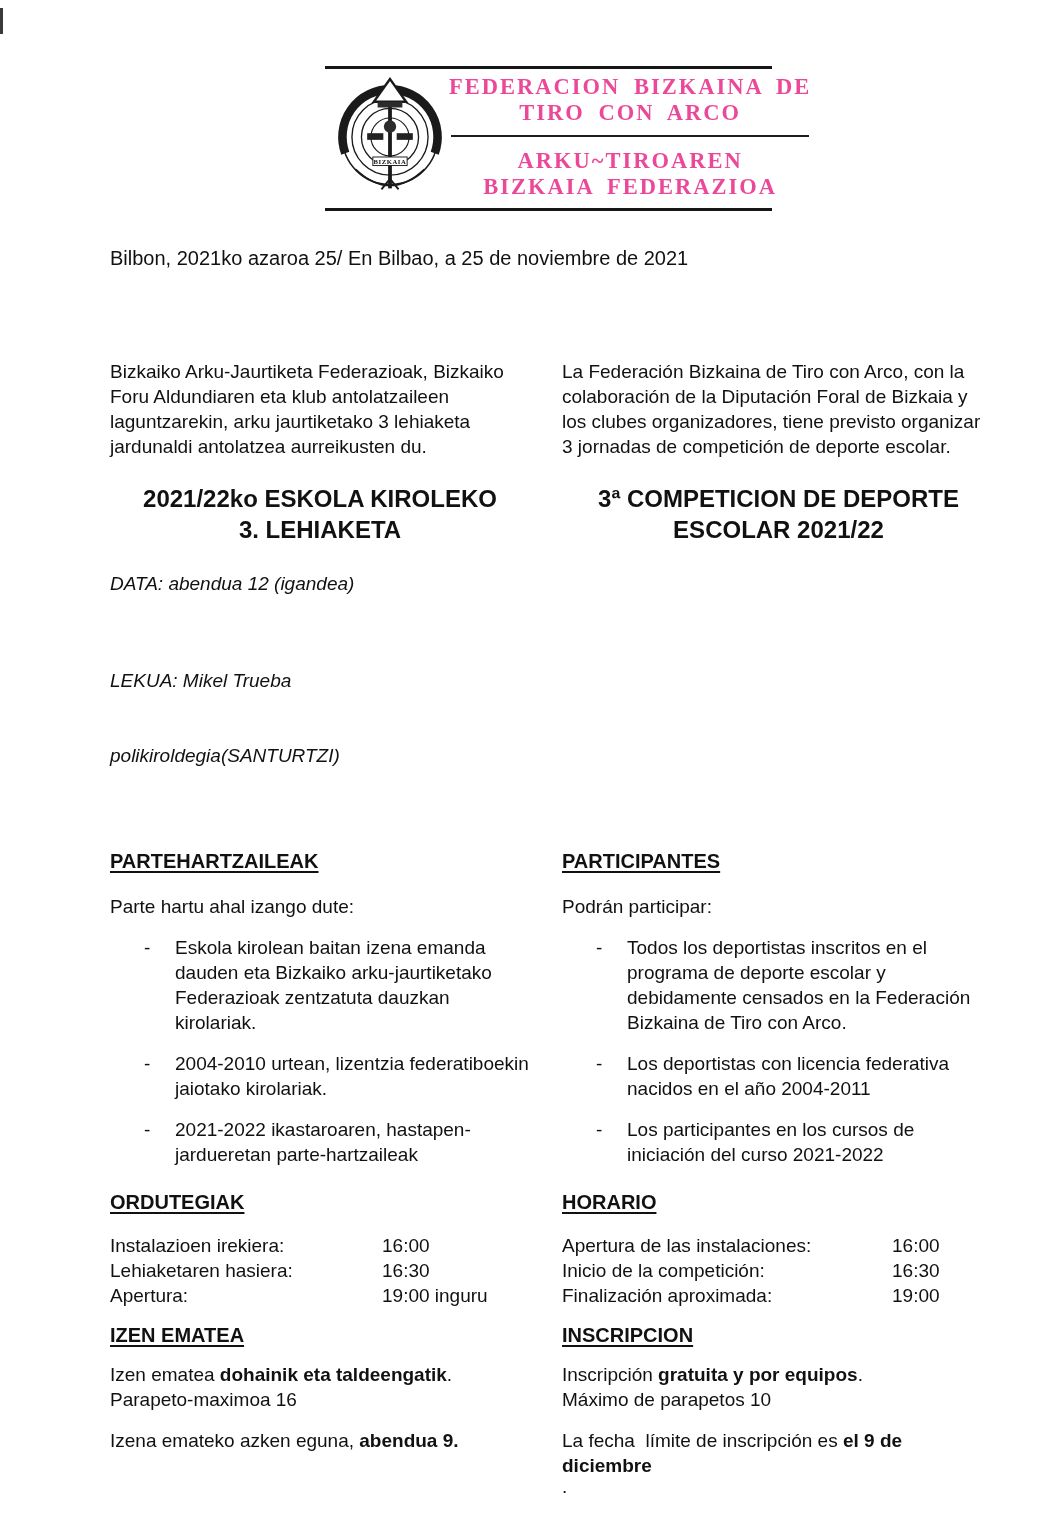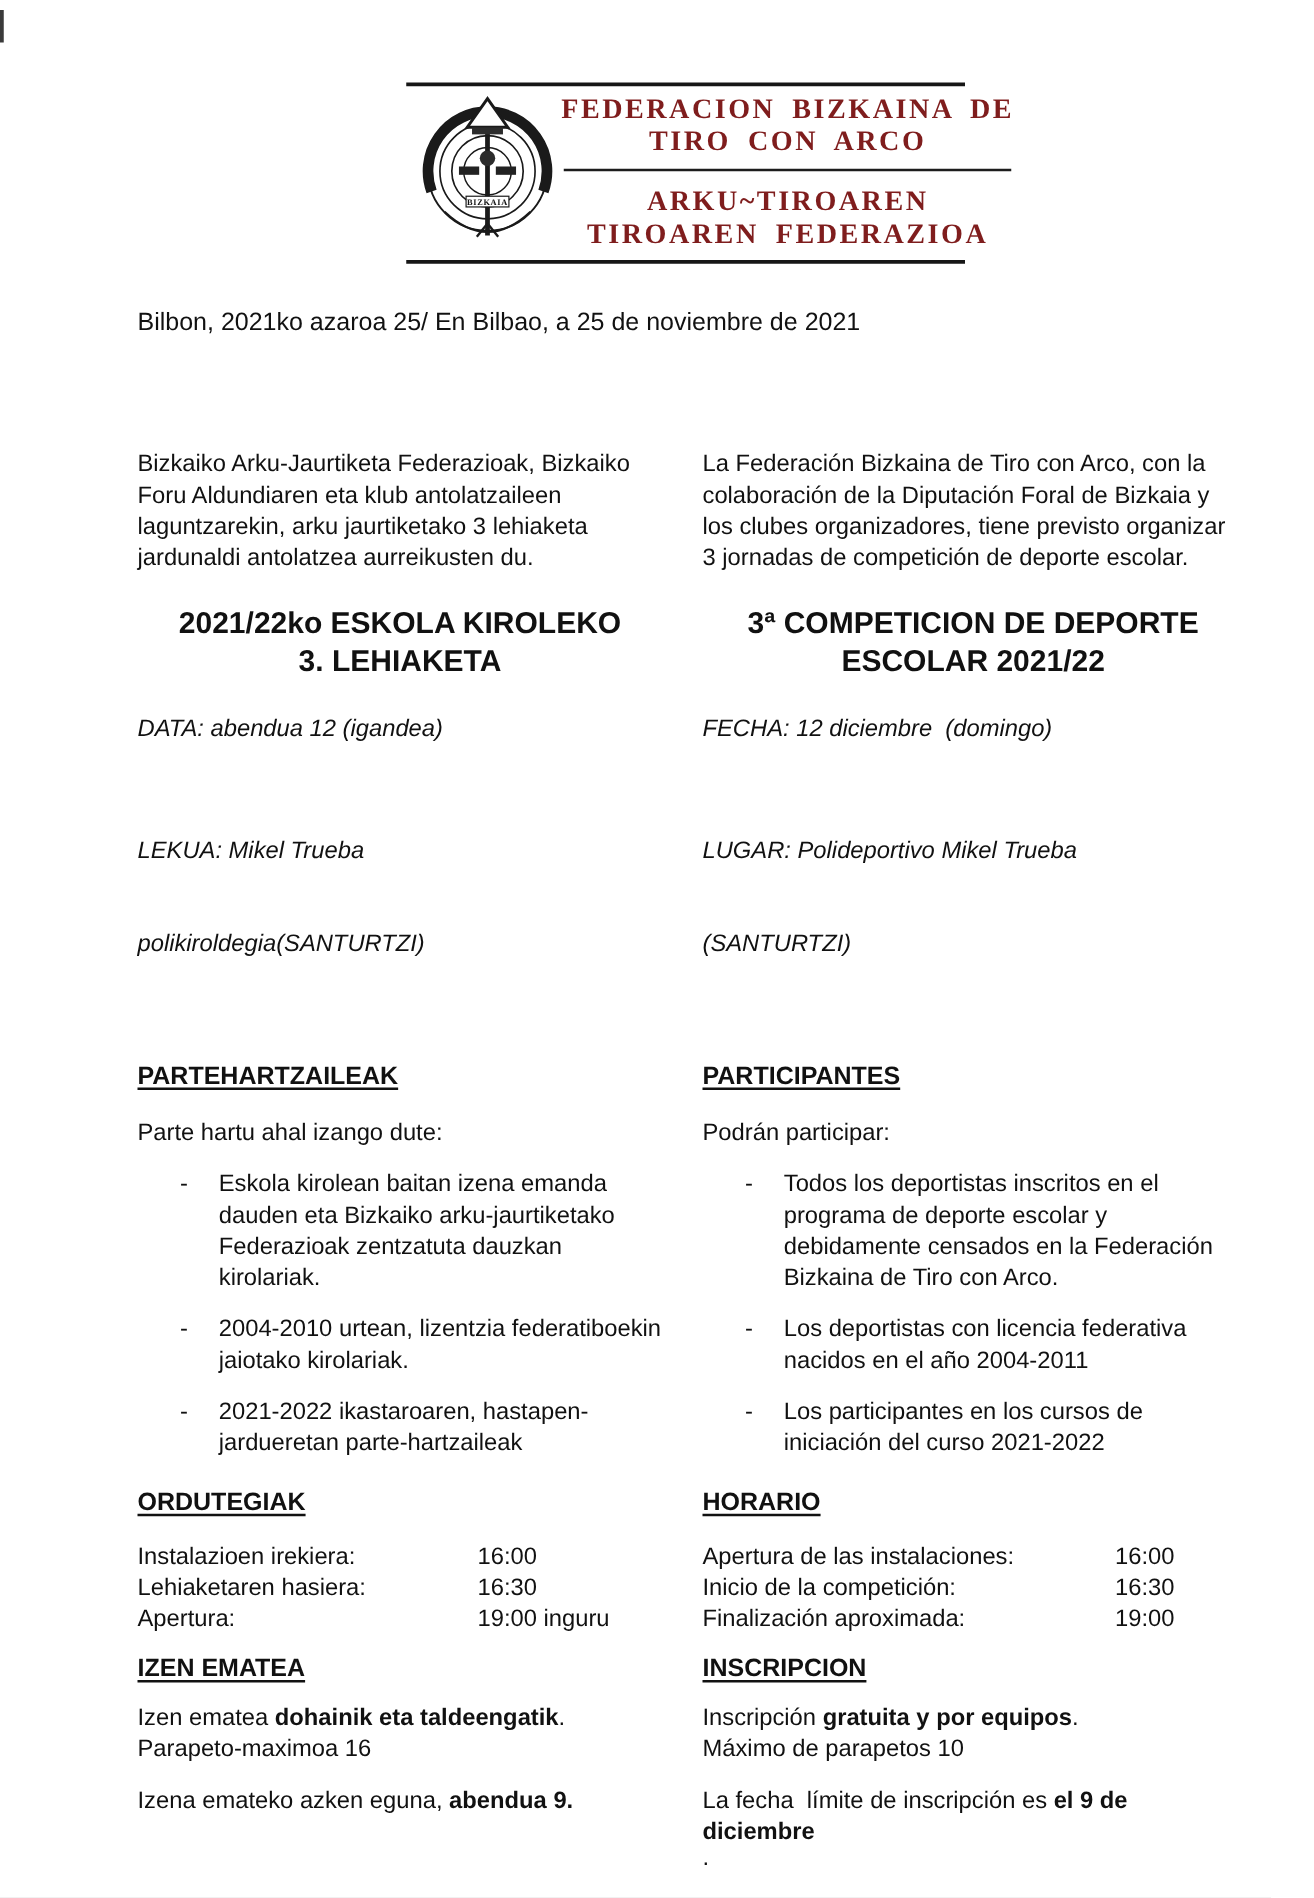--- a/index.html
+++ b/index.html
@@ -18,21 +18,21 @@
   .hdr-box{
     position:absolute;left:325px;top:66px;width:447px;
     border-top:3px solid #161616;border-bottom:3px solid #161616;
     padding:5px 0 8px 0;
     display:flex;align-items:center;
   }
   .hdr-logo{flex:none;margin-left:6px;}
   .hdr-titles{
     flex:1;text-align:center;
     font-family:"Liberation Serif",serif;font-weight:bold;
-    letter-spacing:2px;word-spacing:6px;color:#7f1d1d;
+    letter-spacing:2px;word-spacing:6px;color:#ec4899;
   }
   .hdr-line{font-size:22.5px;line-height:26px;white-space:nowrap;}
   .hdr-sep{border-top:2px solid #1c1c1c;margin:9px 2px 11px 2px;}
 
   
   .content{padding:0 56px 0 110px;padding-top:246px;}
   .date-line{font-size:20px;line-height:25px;white-space:pre-wrap;}
   .row{display:grid;grid-template-columns:420px 433px;column-gap:32px;}
   .para{font-size:19px;line-height:25px;white-space:pre-wrap;}
   .ital{font-style:italic;}
@@ -93,21 +93,21 @@
       <rect x="69" y="60" width="17" height="7" fill="#222"></rect>
       <circle cx="62" cy="53" r="6.5" fill="#2c2c2c"></circle>
       <rect x="44" y="85" width="36" height="9" fill="#ffffff" stroke="#1a1a1a" stroke-width="1"></rect>
       <text x="62" y="92.5" text-anchor="middle" font-family="Liberation Serif, serif" font-size="7" font-weight="bold" letter-spacing="0.6" fill="#111">BIZKAIA</text>
     </svg>
     <div class="hdr-titles">
       <div class="hdr-line">FEDERACION BIZKAINA DE</div>
       <div class="hdr-line">TIRO CON ARCO</div>
       <div class="hdr-sep"></div>
       <div class="hdr-line">ARKU~TIROAREN</div>
-      <div class="hdr-line">TIROAREN FEDERAZIOA</div>
+      <div class="hdr-line">BIZKAIA FEDERAZIOA</div>
     </div>
   </div>
 
   <div class="content">
 
     <div class="date-line">Bilbon, 2021ko azaroa 25/ En Bilbao, a 25 de noviembre de 2021</div>
 
     <div class="row mt-intro">
       <div class="para col-eu">Bizkaiko Arku-Jaurtiketa Federazioak, Bizkaiko Foru Aldundiaren eta klub antolatzaileen laguntzarekin, arku jaurtiketako 3 lehiaketa jardunaldi antolatzea aurreikusten du.</div>
       <div class="para col-es">La Federación Bizkaina de Tiro con Arco, con la colaboración de la Diputación Foral de Bizkaia y los clubes organizadores, tiene previsto organizar 3 jornadas de competición de deporte escolar.</div>
@@ -123,27 +123,20 @@
         <div>ESCOLAR 2021/22</div>
       </div>
     </div>
 
     <div class="row mt-dateplace">
       <div class="col-eu">
         <div class="para ital">DATA: abendua 12 (igandea)</div>
         <div class="para ital place">
           <div>LEKUA: Mikel Trueba</div>
           <div>polikiroldegia(SANTURTZI)</div>
-        </div>
-      </div>
-      <div class="col-es">
-        <div class="para ital">FECHA: 12 diciembre  (domingo)</div>
-        <div class="para ital place">
-          <div>LUGAR: Polideportivo Mikel Trueba</div>
-          <div>(SANTURTZI)</div>
         </div>
       </div>
     </div>
 
     <div class="row mt-parthead">
       <div class="sec-h col-eu">PARTEHARTZAILEAK</div>
       <div class="sec-h col-es">PARTICIPANTES</div>
     </div>
 
     <div class="row mt-partintro">

